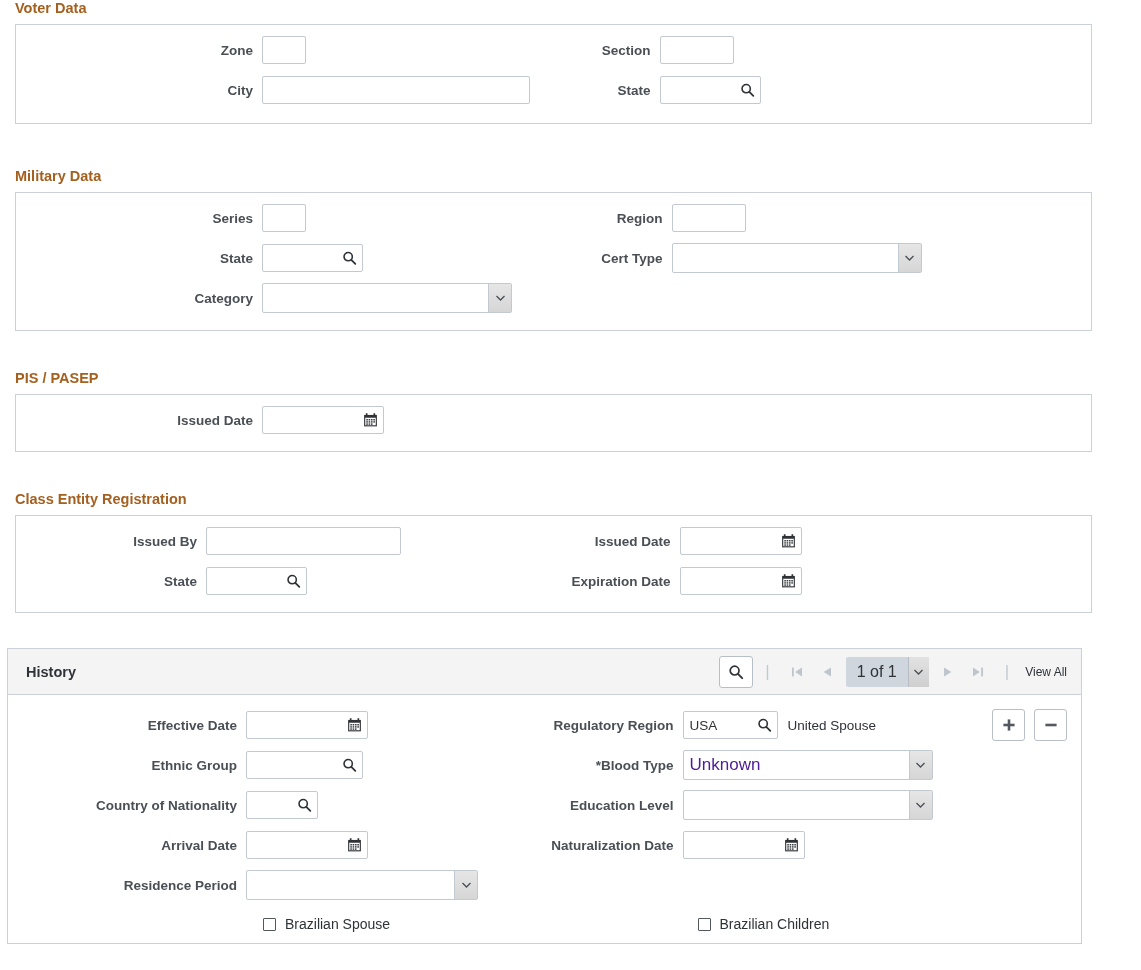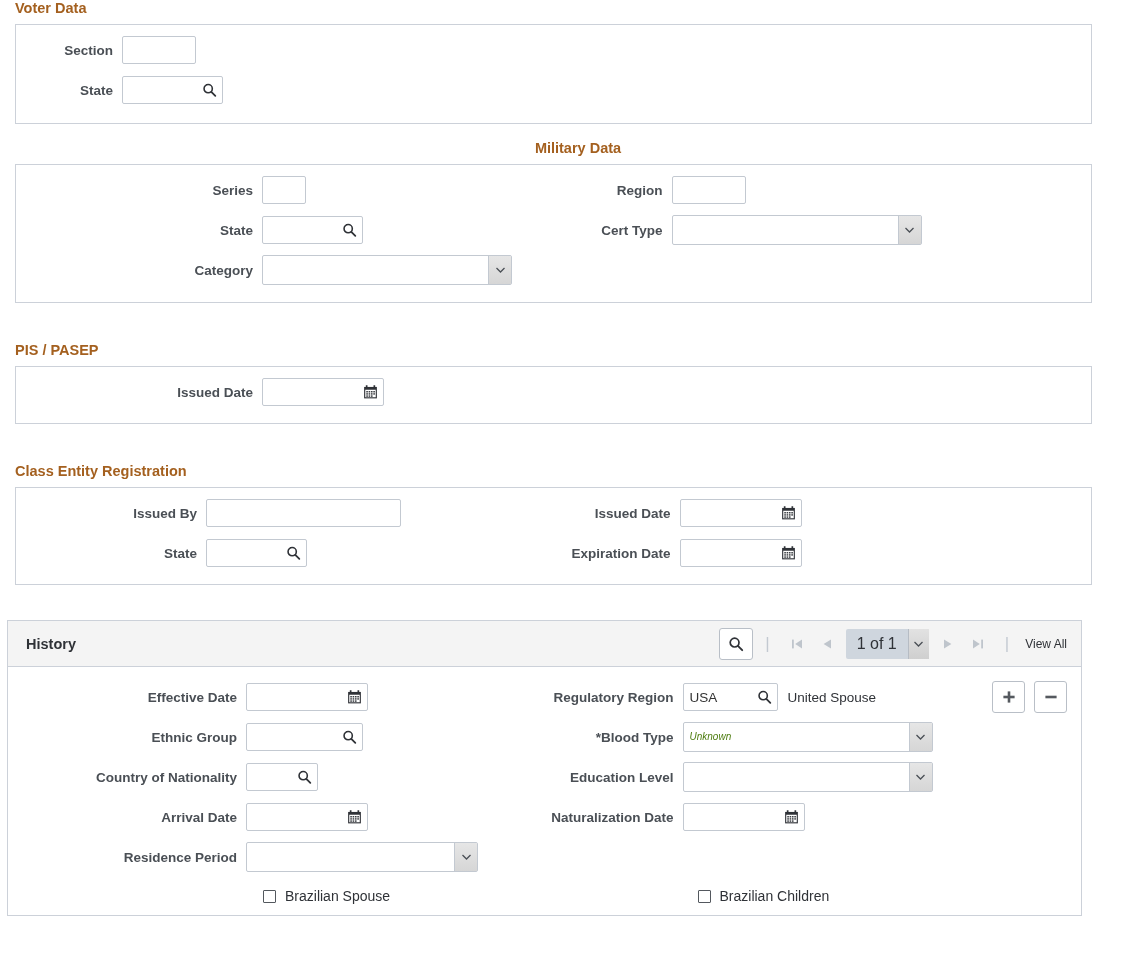--- a/index.html
+++ b/index.html
@@ -97,27 +97,26 @@
     display: inline-flex;
     align-items: stretch;
     height: 30px;
     border: 1px solid #c3c9d1;
     border-radius: 2px;
     background: #fff;
     vertical-align: middle;
   }
   .sel .sel-val {
     flex: 1 1 auto;
-    font-size: 10px;
-    color: #4d7c0f;
+    font-size: 17px;
+    color: #4c1d95;
     line-height: 28px;
     padding: 0 6px;
     overflow: hidden;
     white-space: nowrap;
-    font-style: italic;
   }
   .sel .sel-btn {
     width: 23px;
     flex: 0 0 23px;
     background: linear-gradient(#e6e6e6, #d6d6d6);
     border-left: 1px solid #c3c9d1;
     display: flex; align-items: center; justify-content: center;
   }
   .sel .sel-btn svg { display: block; }
   .sw-cat  { width: 250px; }
@@ -237,20 +236,30 @@
   .spacer-40 { height: 40px; }
 </style>
 </head>
 <body>
 
 <div class="page">
 
   <div class="sec-title">Voter Data</div>
   <div class="panel" style="height:100px;">
     <div class="cols" style="padding-top:5px;">
+      <div class="col col-left">
+        <div class="frow">
+          <div class="lbl lw-voter">Zone</div>
+          <input class="inp w-tiny" type="text" value="" style="">
+        </div>
+        <div class="frow">
+          <div class="lbl lw-voter">City</div>
+          <input class="inp w-xl" type="text" value="" style="">
+        </div>
+      </div>
       <div class="col">
         <div class="frow">
           <div class="lbl lw-voterR">Section</div>
           <input class="inp w-sm" type="text" value="" style="">
         </div>
         <div class="frow">
           <div class="lbl lw-voterR">State</div>
           <span class="fwrap">
             <input class="inp" style="width: 101px;" type="text" value="">
             <span class="glyph">
@@ -258,21 +267,21 @@
                   <circle cx="6.6" cy="6.6" r="4.4" fill="none" stroke="currentColor" stroke-width="1.7"></circle>
                   <line x1="9.9" y1="9.9" x2="14.2" y2="14.2" stroke="currentColor" stroke-width="1.9" stroke-linecap="round"></line>
                 </svg>
             </span>
           </span>
         </div>
       </div>
     </div>
   </div>
 
-  <div class="sec-title" style="margin-top:16px;text-align:center;">Military Data</div>
+  <div class="sec-title" style="margin-top:44px;">Military Data</div>
   <div class="panel" style="height:139px;">
     <div class="cols" style="padding-top:5px;gap:24px;">
       <div class="col col-left">
         <div class="frow">
           <div class="lbl lw-mil">Series</div>
           <input class="inp w-tiny" type="text" value="" style="">
         </div>
         <div class="frow">
           <div class="lbl lw-mil">State</div>
           <span class="fwrap">

